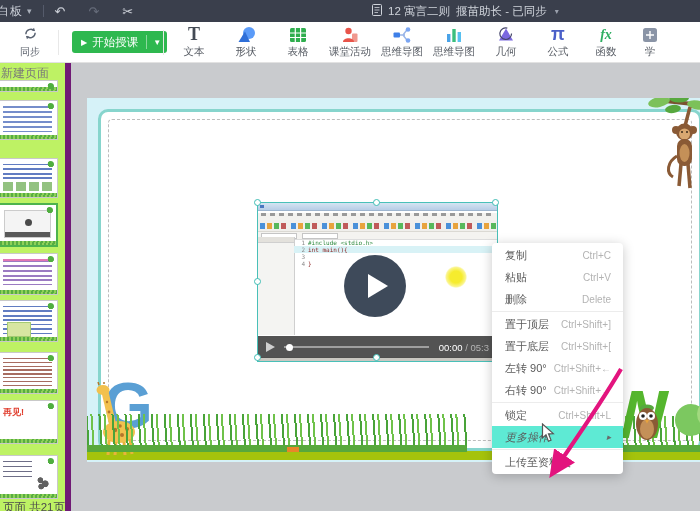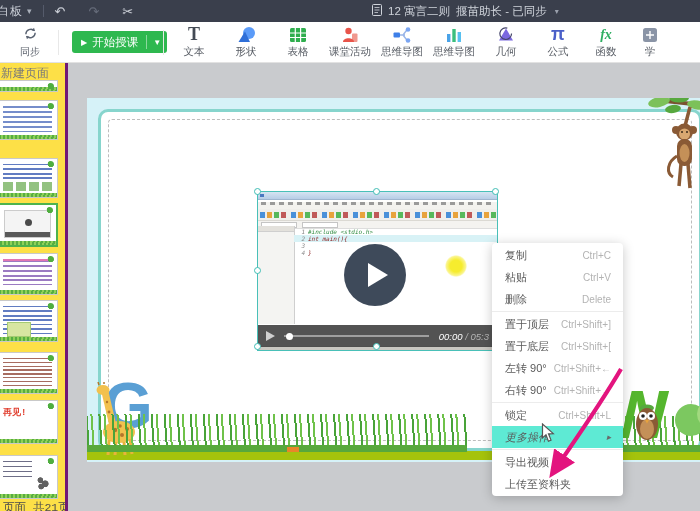--- a/index.html
+++ b/index.html
@@ -33,21 +33,21 @@
   .tool{width:52px;flex:none;text-align:center;cursor:pointer;}
   .tool:nth-child(n+9){width:44px;}
   .tool .ic{height:21px;display:flex;align-items:center;justify-content:center;}
   .tool .ic svg{width:20px;height:20px;}
   .tool .lb{font-size:10.5px;color:#565b63;margin-top:0;}
   .tt{font-family:"Liberation Serif",serif;font-size:18px;font-weight:bold;color:#434a54;}
   .pi{font-size:18px;font-weight:bold;color:#4a5fc8;}
   .fx{font-size:14px;font-style:italic;font-weight:bold;color:#2fae62;font-family:"Liberation Serif",serif;}
 
   
-  .sidebar{position:absolute;left:0;top:62px;width:65px;bottom:0;background:#fde047;border-right:3px solid #701a75;z-index:8;overflow:hidden;font-family:Liberation Mono, monospace;}
+  .sidebar{position:absolute;left:0;top:62px;width:65px;bottom:0;background:#bef264;border-right:6px solid #701a75;z-index:8;overflow:hidden;}
   .sb-head{font-size:12px;color:#7a7a7a;padding:3px 0 0 1px;}
   .thumbs{position:absolute;left:0;top:18px;width:58px;}
   .thumb{width:68px;margin-left:-10px;background:#fff;border:1px solid #c9c9c9;position:relative;box-sizing:border-box;overflow:hidden;}
   .thumb.selected{border:2px solid #4db34d;}
   .thumb::before{content:"";position:absolute;left:0;right:0;bottom:0;height:4px;
                  background:repeating-linear-gradient(100deg,#57ad42 0 2px,#8fd158 2px 4px);}
   .thumb::after{content:"";position:absolute;top:2px;right:3px;width:7px;height:7px;border-radius:50%;
                 background:radial-gradient(circle at 55% 40%,#4fae3f 0 55%,transparent 60%);}
   .thumb:nth-child(1){height:12px;margin-bottom:8px;}
   .thumb:nth-child(2){height:40px;margin-bottom:18px;}
@@ -94,22 +94,22 @@
   .giraffe{position:absolute;left:2px;top:284px;z-index:3;}
   .monkey{position:absolute;left:540px;top:-2px;z-index:2;}
   .owl{position:absolute;left:545px;top:300px;z-index:6;}
   .bush{position:absolute;left:586px;top:296px;z-index:4;}
   .bug{position:absolute;left:200px;top:349px;width:12px;height:5px;z-index:5;
        background:radial-gradient(circle at 15% 50%,#e8862a 0 38%,transparent 42%),
                   radial-gradient(circle at 50% 50%,#e8862a 0 38%,transparent 42%),
                   radial-gradient(circle at 85% 50%,#e8862a 0 38%,transparent 42%);}
 
   
-  .video{position:absolute;left:258px;top:192px;width:239px;height:158px;background:#fff;
-         outline:1px solid #49c0b8;z-index:6;font-family:"Liberation Sans",sans-serif;font-style:italic;}
+  .video{position:absolute;left:258px;top:203px;width:239px;height:158px;background:#fff;
+         outline:1px solid #49c0b8;z-index:6;font-family:"Liberation Sans",sans-serif;}
   .ide-title{height:7px;background:linear-gradient(#d5e4f2,#b7cde6);border-bottom:1px solid #9fb6d0;position:relative;}
   .ide-title i{position:absolute;left:2px;top:2px;width:4px;height:3px;background:#4a78c0;}
   .ide-menu{height:7px;background:#f3f2ef;}
   .ide-menu i{display:block;height:2.5px;margin:2px 3px 0 3px;
       background:repeating-linear-gradient(90deg,#9a9a9a 0 5px,transparent 5px 9px);}
   .ide-tools{height:11px;background:#f0efec;border-bottom:1px solid #dbd9d3;
       background-image:repeating-linear-gradient(90deg,#4a90d9 2px 7px,#f0efec 7px 9px,#e8a33d 9px 14px,#f0efec 14px 16px,#57b85c 16px 21px,#f0efec 21px 23px,#c05a5a 23px 28px,#f0efec 28px 33px);
       background-size:100% 6px;background-position:0 2.5px;background-repeat:no-repeat;}
   .ide-row2{height:7px;background:#f4f3f0;border-bottom:1px solid #ddd;display:flex;gap:5px;padding-left:3px;}
   .ide-row2 i{width:34px;height:4px;margin-top:1px;background:#fff;border:1px solid #c5c5c5;}
@@ -472,24 +472,20 @@
       <div class="mi">
     <span>锁定</span>
     <span class="sc">Ctrl+Shift+L</span>
   </div>
       <div class="mi highlight">
     <span>更多操作</span>
     <span class="sc arrow">▸</span>
   </div>
       <div class="menu-sep"></div>
       <div class="mi">
-    <span>导出视频</span>
-    <span class="sc"></span>
-  </div>
-      <div class="mi">
     <span>上传至资料夹</span>
     <span class="sc"></span>
   </div>
     </div>
 
   <svg class="cursor" width="14" height="20" viewBox="0 0 14 20">
     <path d="M1.5 1 L1.5 15 L5 11.8 L7.4 18.2 L10 17.1 L7.5 10.8 L12.3 10.6 Z" fill="#fff" stroke="#555" stroke-width="1.2"></path>
   </svg>
 
   <svg class="anno" width="700" height="511">

